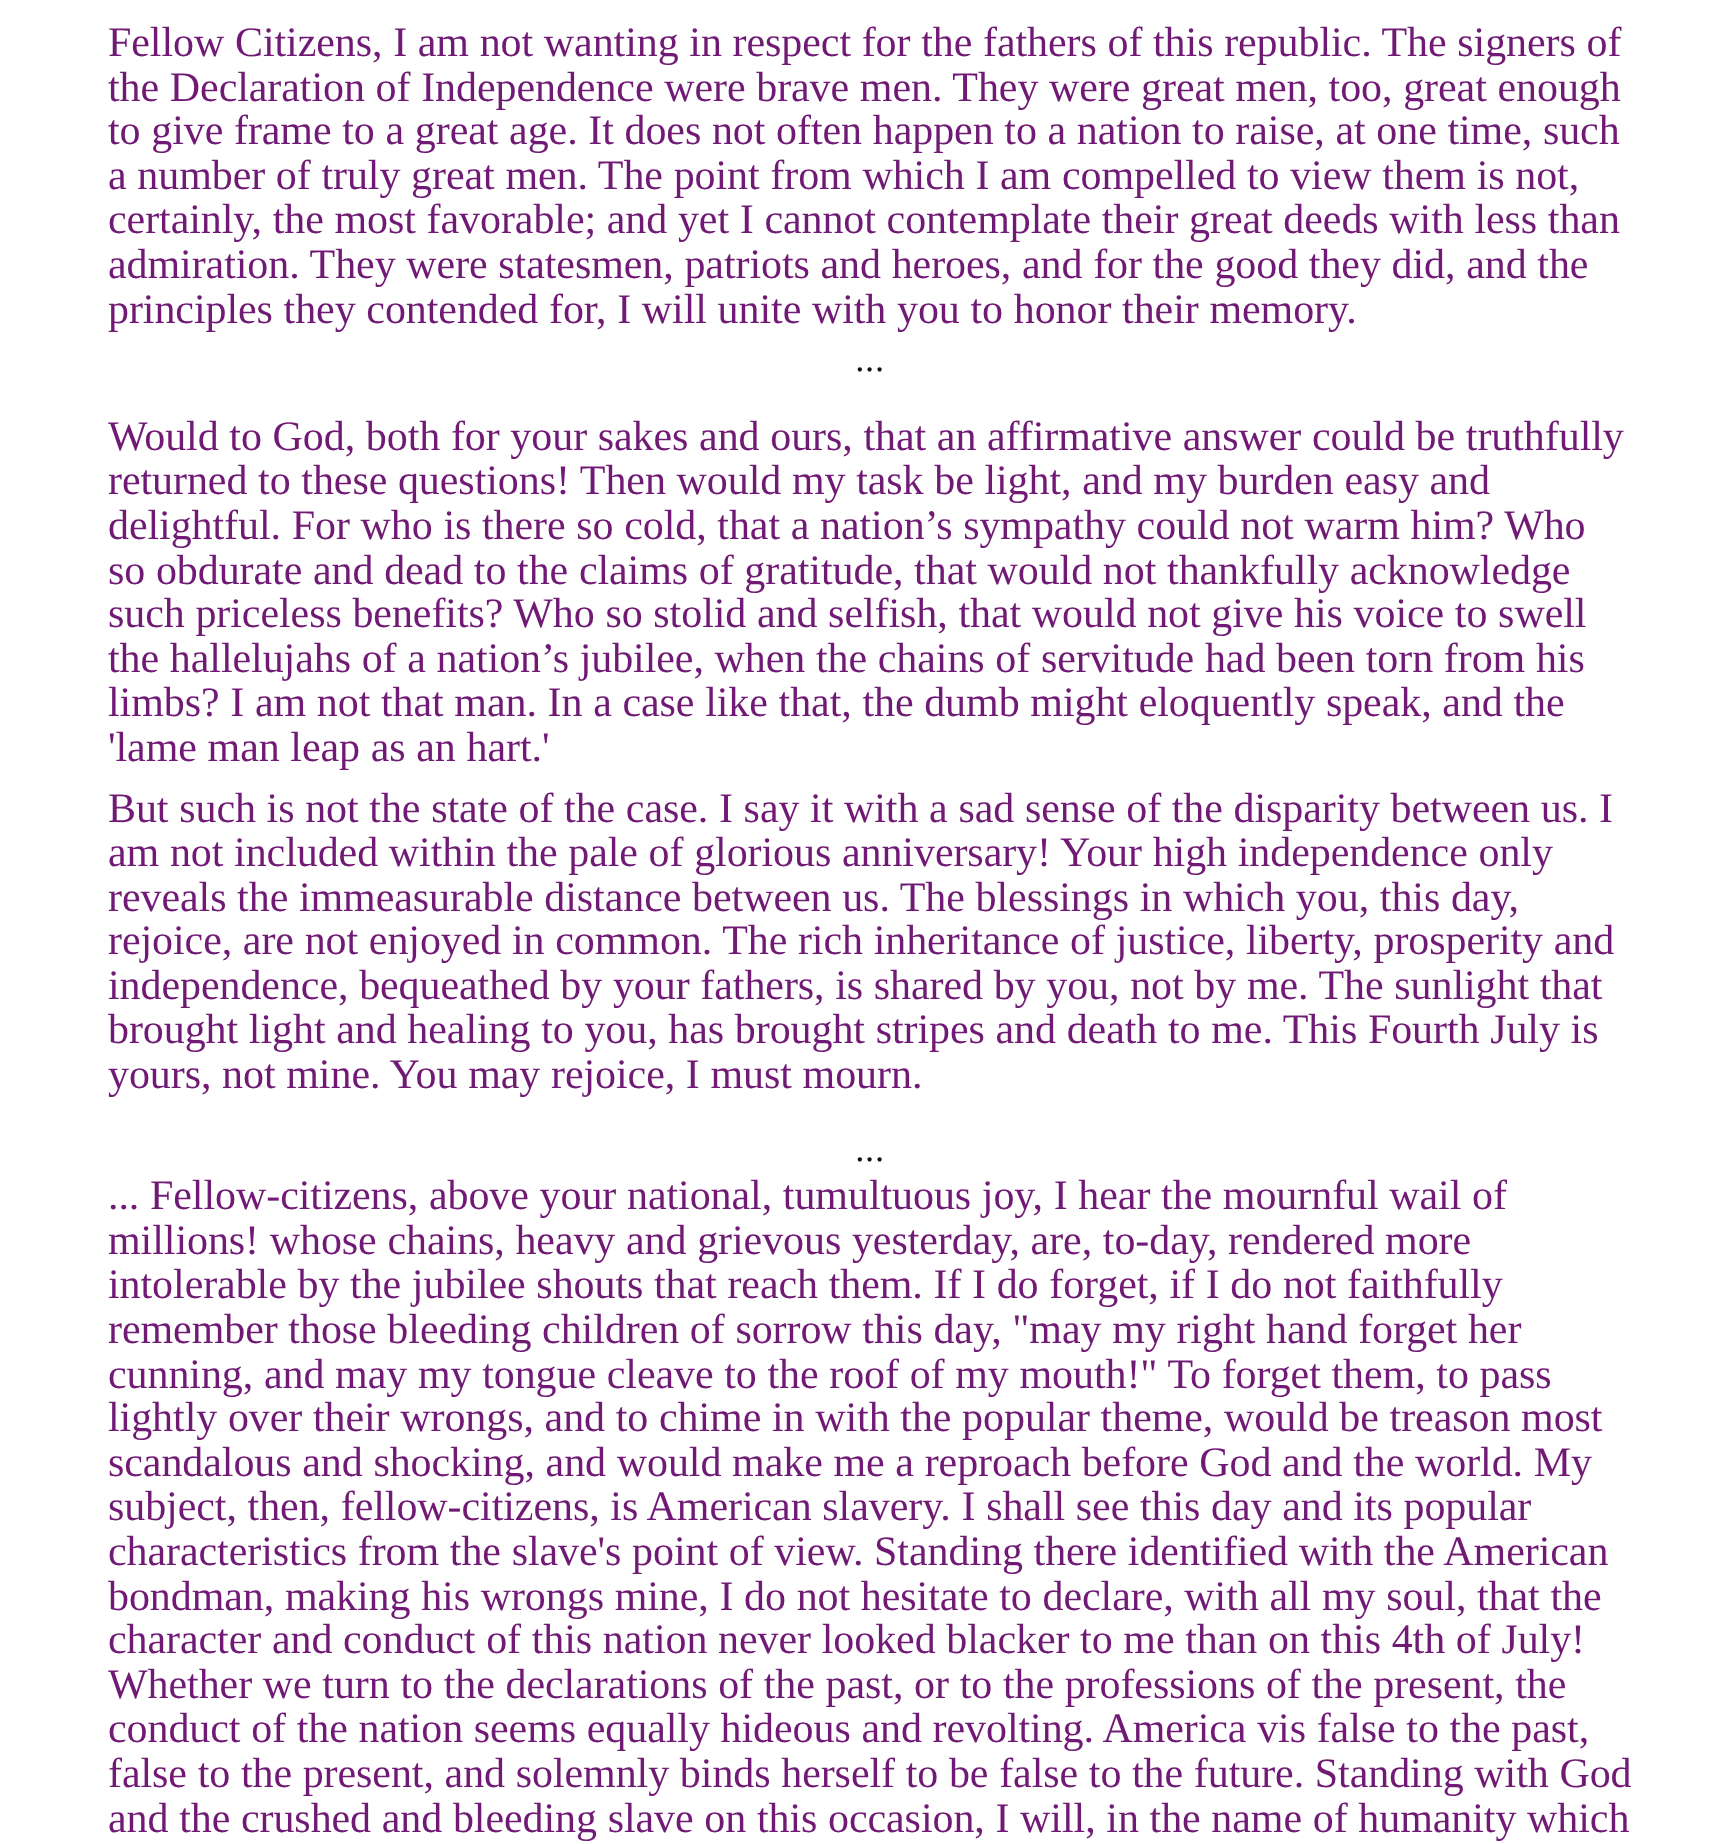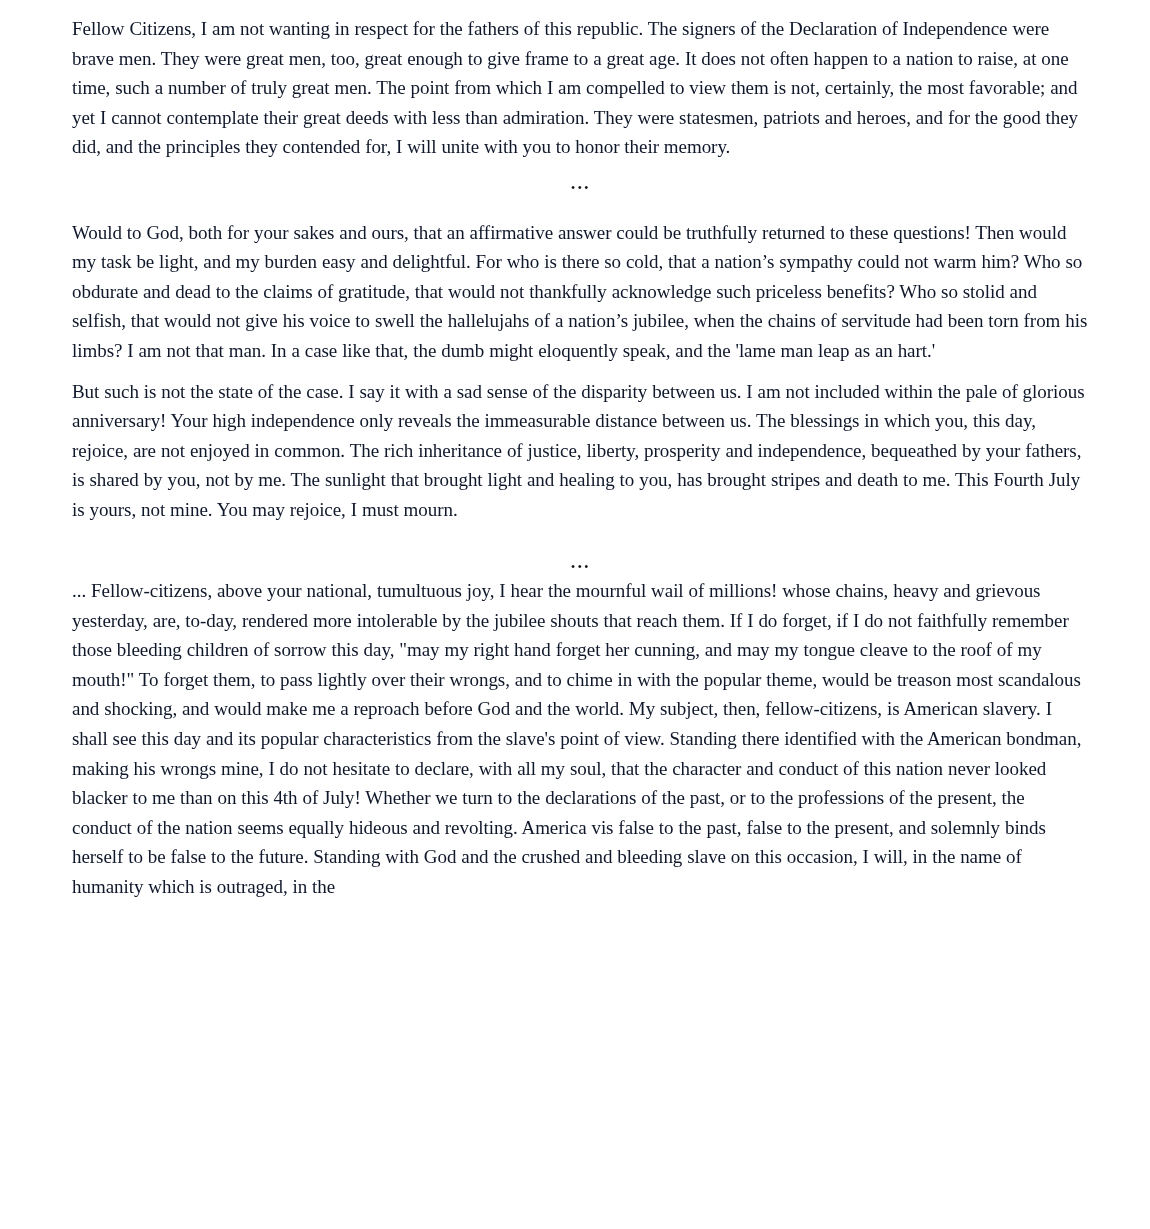--- a/index.html
+++ b/index.html
@@ -15,23 +15,23 @@
     color: #1a1a1a;
   }
   .page {
     box-sizing: border-box;
     width: 1150px;
     height: 1229px;
     padding: 14px 62px 0 72px;
     background: #ffffff;
   }
   .para {
-    font-size: 19px;
+    font-size: 28px;
     line-height: 29.6px;
-    color: #0f172a;
+    color: #701a75;
     margin: 0;
     text-align: left;
     letter-spacing: -0.05px;
     word-spacing: 0.2px;
     hyphens: none;
   }
   .para + .para {
     margin-top: 11px;
   }
   .divider {

